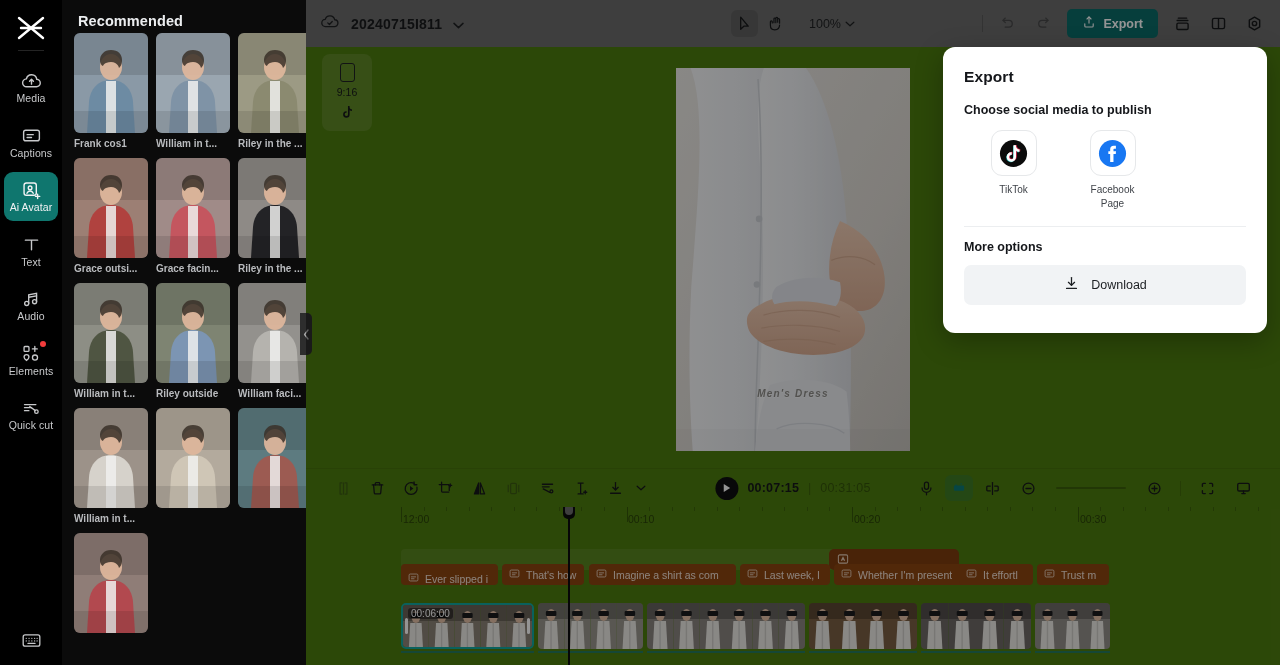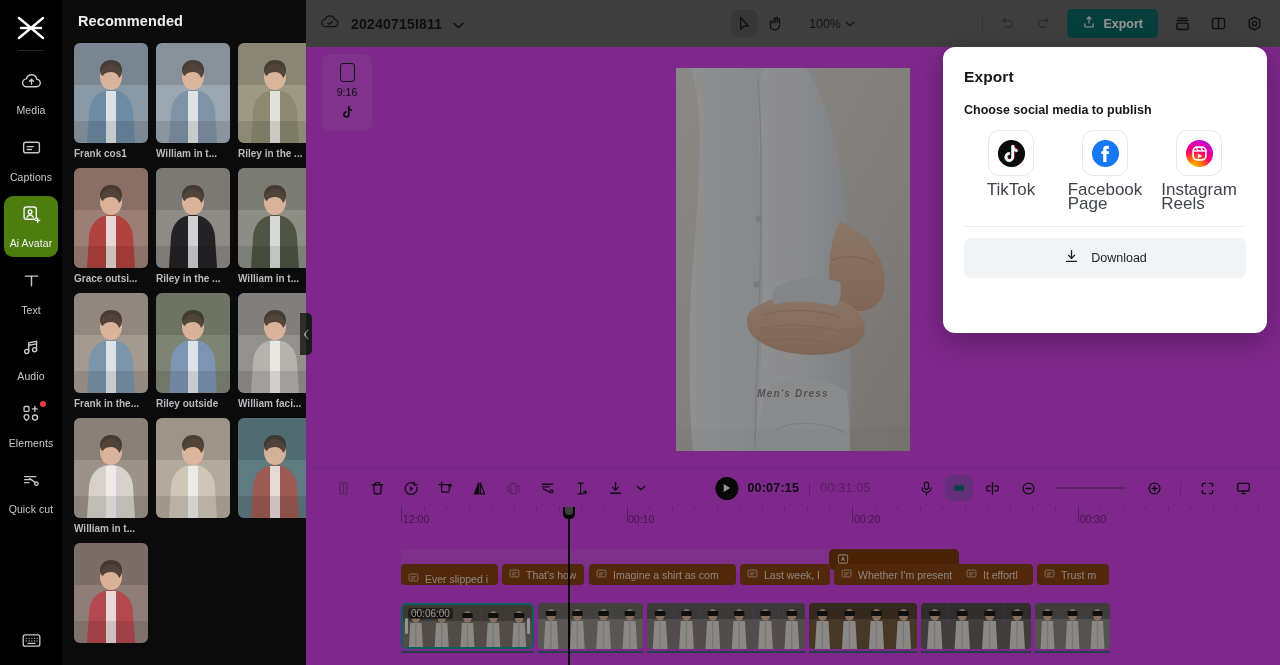--- a/index.html
+++ b/index.html
@@ -20,44 +20,44 @@
   
   .rail {
     position: absolute; left: 0; top: 0; width: 62px; height: 665px;
     background: #000; display: flex; flex-direction: column; align-items: center;
     z-index: 10;
   }
   .rail-logo { margin-top: 12px; width: 36px; height: 32px; display:flex; align-items:center; justify-content:center; }
   .rail-sep { width: 26px; height: 1px; background: #242424; margin: 6px 0 12px 0; }
   .rail-item {
     width: 54px; padding: 7px 2px 7px 2px; margin-bottom: 6px;
-    display: flex; flex-direction: column; align-items: center; gap: 12px;
+    display: flex; flex-direction: column; align-items: center; gap: 0;
     border-radius: 9px; cursor: pointer; position: relative;
   }
-  .rail-item.active { background: #4d7c0f; }
+  .rail-item.active { background: #0f766e; }
   .rail-icon { width: 22px; height: 22px; display: flex; align-items: center; justify-content: center; }
   .rail-label {
     font-size: 10.5px; color: #c8c9cb; line-height: 12.5px; text-align: center;
     letter-spacing: .1px;
   }
   .rail-item.active .rail-label { color: #f1f2f3; }
   .rail-dot {
     position: absolute; top: 5px; right: 12px; width: 6px; height: 6px;
     border-radius: 50%; background: #f23c3c;
   }
   .rail-bottom { position: absolute; bottom: 14px; left: 0; width: 62px; display:flex; justify-content:center; }
 
   
   .panel {
     position: absolute; left: 62px; top: 0; width: 244px; height: 665px;
     background: #0b0b0b; overflow: hidden;
   }
   .panel-title {
     font-size: 14.5px; font-weight: 700; color: #eceef0;
-    padding: 13px 0 14px 16px; letter-spacing: .1px;
+    padding: 13px 0 4px 16px; letter-spacing: .1px;
   }
   .grid {
     display: grid; grid-template-columns: repeat(3, 74px); gap: 8px 8px;
     padding: 0 0 0 12px;
   }
   .cell { width: 74px; cursor: pointer; }
   .thumb {
     width: 74px; height: 100px; border-radius: 6px; overflow: hidden;
     position: relative; background: #222;
   }
@@ -68,21 +68,21 @@
   }
   .panel-collapse {
     position: absolute; left: 300px; top: 313px; width: 12px; height: 42px;
     background: #2d2d2d; border-radius: 0 5px 5px 0; z-index: 20;
     display: flex; align-items: center; justify-content: center; cursor: pointer;
   }
 
   
   .main {
     position: absolute; left: 306px; top: 0; width: 974px; height: 665px;
-    background: #d946ef;
+    background: #4d7c0f;
   }
 
   
   .topbar {
     position: relative; height: 47px; display: flex; align-items: center;
     padding: 0 14px; background: #6b6b6b;
   }
   .proj-wrap { display: flex; align-items: center; gap: 11px; cursor: pointer; }
   .proj-name { font-size: 14px; font-weight: 700; color: #191b1d; letter-spacing: .2px; }
   .topbar-center { position: absolute; left: 50%; transform: translateX(-50%); display:flex; align-items:center; gap: 5px; }
@@ -190,21 +190,21 @@
     box-shadow: 0 8px 28px rgba(0,0,0,0.28); padding: 21px 21px 18px 21px;
   }
   .modal-title { font-size: 15.5px; font-weight: 700; color: #14161a; letter-spacing:.1px; }
   .modal-sub { font-size: 12.5px; font-weight: 700; color: #14161a; margin-top: 17px; }
   .social-row { display: flex; gap: 0; margin-top: 13px; }
   .social { width: 99px; display: flex; flex-direction: column; align-items: center; cursor: pointer; }
   .social-tile {
     width: 46px; height: 46px; border-radius: 11px; background: #fff;
     border: 1px solid #e6e8ea; display:flex; align-items:center; justify-content:center;
   }
-  .social-name { font-size: 17px; color: #40444a; text-align:left; margin-top: 7px; line-height: 14px; }
+  .social-name { font-size: 10px; color: #40444a; text-align:center; margin-top: 7px; line-height: 14px; }
   .modal-divider { height: 1px; background: #eceef0; margin: 15px 0 0 0; }
   .more-label { font-size: 12.5px; font-weight: 700; color: #14161a; margin-top: 13px; }
   .download-btn {
     margin-top: 11px; height: 40px; width: 100%; background: #f1f3f5; border-radius: 7px;
     display: flex; align-items: center; justify-content: center; gap: 11px;
     font-size: 12.5px; color: #1b1e22; cursor: pointer; border: none;
     font-family: "Liberation Sans", sans-serif;
   }
 </style>
 </head>
@@ -363,20 +363,34 @@
               <path d="M37 47c13 0 21 9 22 22l2 31H13l2-31c1-13 9-22 22-22z" fill="#b0423f"></path>
               <rect x="32" y="48" width="10" height="52" fill="#f0f0ee" opacity="0.85"></rect>
               <rect y="78" width="74" height="22" fill="#000" opacity="0.10"></rect>
             </svg>
           </div>
           <div class="cell-label">Grace outsi...</div>
         </div>
         <div class="cell">
           <div class="thumb">
             <svg class="ph" viewBox="0 0 74 100" preserveAspectRatio="none">
+              <rect width="74" height="100" fill="#a08b88"></rect>
+              <rect y="0" width="74" height="42" fill="#000" opacity="0.12"></rect>
+              <ellipse cx="37" cy="34" rx="11" ry="13" fill="#e0b79c" opacity="0.92"></ellipse>
+              <path d="M37 17c7 0 11 4 11 10s-3 8-3 8-1-6-8-6-8 4-8 4-3-1-3-6 4-10 11-10z" fill="#3a3028" opacity="0.85"></path>
+              <path d="M37 47c13 0 21 9 22 22l2 31H13l2-31c1-13 9-22 22-22z" fill="#c4565f"></path>
+              <rect x="32" y="48" width="10" height="52" fill="#f0f0ee" opacity="0.85"></rect>
+              <rect y="78" width="74" height="22" fill="#000" opacity="0.10"></rect>
+            </svg>
+          </div>
+          <div class="cell-label">Grace facin...</div>
+        </div>
+        <div class="cell">
+          <div class="thumb">
+            <svg class="ph" viewBox="0 0 74 100" preserveAspectRatio="none">
               <rect width="74" height="100" fill="#8e8a86"></rect>
               <rect y="0" width="74" height="42" fill="#000" opacity="0.12"></rect>
               <ellipse cx="37" cy="34" rx="11" ry="13" fill="#e0b79c" opacity="0.92"></ellipse>
               <path d="M37 17c7 0 11 4 11 10s-3 8-3 8-1-6-8-6-8 4-8 4-3-1-3-6 4-10 11-10z" fill="#3a3028" opacity="0.85"></path>
               <path d="M37 47c13 0 21 9 22 22l2 31H13l2-31c1-13 9-22 22-22z" fill="#232326"></path>
               <rect x="32" y="48" width="10" height="52" fill="#f0f0ee" opacity="0.85"></rect>
               <rect y="78" width="74" height="22" fill="#000" opacity="0.10"></rect>
             </svg>
           </div>
           <div class="cell-label">Riley in the ...</div>
@@ -387,34 +401,20 @@
               <rect width="74" height="100" fill="#8d8e85"></rect>
               <rect y="0" width="74" height="42" fill="#000" opacity="0.12"></rect>
               <ellipse cx="37" cy="34" rx="11" ry="13" fill="#e0b79c" opacity="0.92"></ellipse>
               <path d="M37 17c7 0 11 4 11 10s-3 8-3 8-1-6-8-6-8 4-8 4-3-1-3-6 4-10 11-10z" fill="#3a3028" opacity="0.85"></path>
               <path d="M37 47c13 0 21 9 22 22l2 31H13l2-31c1-13 9-22 22-22z" fill="#4f5542"></path>
               <rect x="32" y="48" width="10" height="52" fill="#f0f0ee" opacity="0.85"></rect>
               <rect y="78" width="74" height="22" fill="#000" opacity="0.10"></rect>
             </svg>
           </div>
           <div class="cell-label">William in t...</div>
-        </div>
-        <div class="cell">
-          <div class="thumb">
-            <svg class="ph" viewBox="0 0 74 100" preserveAspectRatio="none">
-              <rect width="74" height="100" fill="#a59a90"></rect>
-              <rect y="0" width="74" height="42" fill="#000" opacity="0.12"></rect>
-              <ellipse cx="37" cy="34" rx="11" ry="13" fill="#e0b79c" opacity="0.92"></ellipse>
-              <path d="M37 17c7 0 11 4 11 10s-3 8-3 8-1-6-8-6-8 4-8 4-3-1-3-6 4-10 11-10z" fill="#3a3028" opacity="0.85"></path>
-              <path d="M37 47c13 0 21 9 22 22l2 31H13l2-31c1-13 9-22 22-22z" fill="#7b95ab"></path>
-              <rect x="32" y="48" width="10" height="52" fill="#f0f0ee" opacity="0.85"></rect>
-              <rect y="78" width="74" height="22" fill="#000" opacity="0.10"></rect>
-            </svg>
-          </div>
-          <div class="cell-label">Frank in the...</div>
         </div>
         <div class="cell">
           <div class="thumb">
             <svg class="ph" viewBox="0 0 74 100" preserveAspectRatio="none">
               <rect width="74" height="100" fill="#7e8472"></rect>
               <rect y="0" width="74" height="42" fill="#000" opacity="0.12"></rect>
               <ellipse cx="37" cy="34" rx="11" ry="13" fill="#e0b79c" opacity="0.92"></ellipse>
               <path d="M37 17c7 0 11 4 11 10s-3 8-3 8-1-6-8-6-8 4-8 4-3-1-3-6 4-10 11-10z" fill="#3a3028" opacity="0.85"></path>
               <path d="M37 47c13 0 21 9 22 22l2 31H13l2-31c1-13 9-22 22-22z" fill="#7c95b3"></path>
               <rect x="32" y="48" width="10" height="52" fill="#f0f0ee" opacity="0.85"></rect>
@@ -1131,45 +1131,24 @@
         <div class="social-tile">
           <svg width="31" height="31" viewBox="0 0 32 32">
             <circle cx="16" cy="16" r="14" fill="#1877F2"></circle>
             <path d="M19.4 16.6h-2.4v8.2h-3.4v-8.2h-1.9v-3h1.9v-2.1c0-2.2 1.2-3.5 3.6-3.5h2.3v3h-1.5c-.7 0-1 .3-1 1v1.6h2.6z" fill="#fff"></path>
           </svg>
         </div>
         <div class="social-name" style="white-space:pre-line">Facebook
 Page</div>
       </div>
 
-      <div class="social">
-        <div class="social-tile">
-          <svg width="31" height="31" viewBox="0 0 32 32">
-            <defs>
-              <radialGradient id="iggrad" cx="0.28" cy="1.05" r="1.3">
-                <stop offset="0%" stop-color="#FFD600"></stop>
-                  <stop offset="25%" stop-color="#FF7A00"></stop>
-                <stop offset="50%" stop-color="#FF0069"></stop>
-                  <stop offset="75%" stop-color="#D300C5"></stop>
-                <stop offset="100%" stop-color="#7638FA"></stop>
-              </radialGradient>
-            </defs>
-            <circle cx="16" cy="16" r="14" fill="url(#iggrad)"></circle>
-            <rect x="9.4" y="9.4" width="13.2" height="13.2" rx="4" fill="none" stroke="#fff" stroke-width="1.7"></rect>
-            <path d="M9.8 13.4h12.4" stroke="#fff" stroke-width="1.5"></path>
-            <path d="M12.6 9.6 14.6 13.2M17.2 9.6 19.2 13.2" stroke="#fff" stroke-width="1.4"></path>
-            <path d="M14.4 16.2 18.8 18.6 14.4 21z" fill="#fff"></path>
-          </svg>
-        </div>
-        <div class="social-name" style="white-space:pre-line">Instagram
-Reels</div>
-      </div>
     </div>
 
     <div class="modal-divider"></div>
+    <div class="more-label">More options</div>
     <button class="download-btn">
       <span>
         <svg width="17" height="17" viewBox="0 0 20 20" fill="none" stroke="#1b1e22" stroke-width="1.5" stroke-linecap="round" stroke-linejoin="round">
           <path d="M10 3v9"></path>
             <path d="M6.4 8.6 10 12.2l3.6-3.6"></path>
             <path d="M4.2 15.8h11.6"></path>
         </svg>
       </span>
       <span>Download</span>
     </button>

